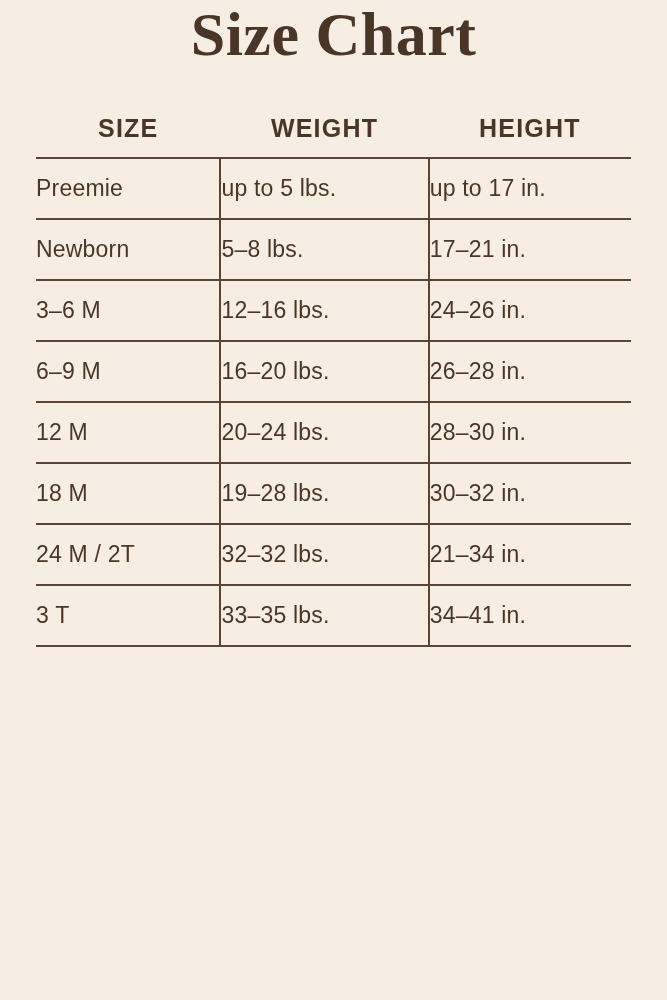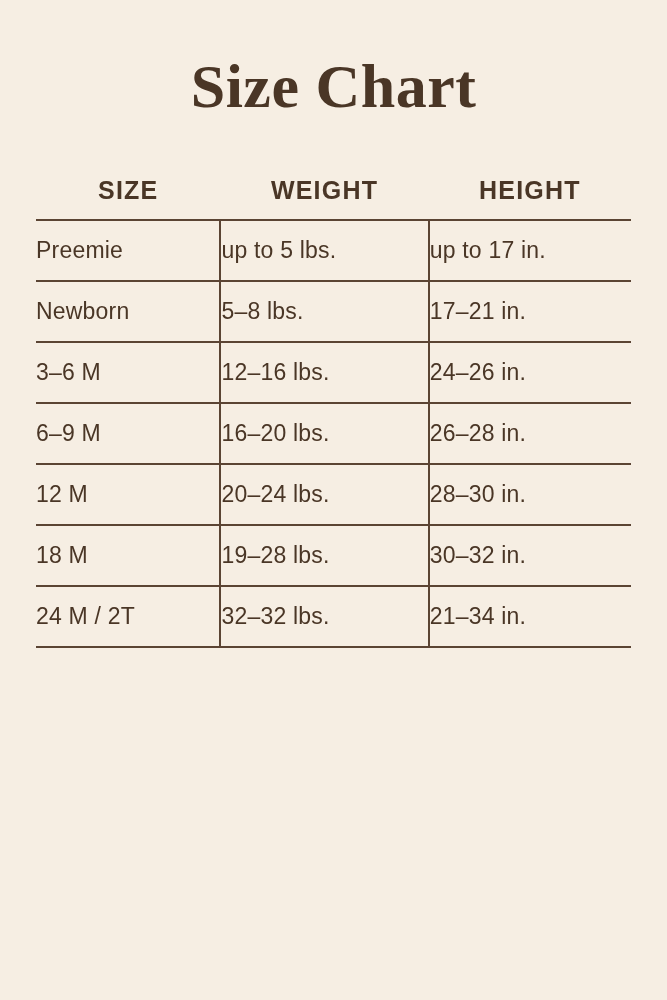--- a/index.html
+++ b/index.html
@@ -22,27 +22,26 @@
     position: relative;
   }
   .title {
     font-family: "Liberation Serif", serif;
     font-weight: bold;
     font-size: 62px;
     text-align: center;
     color: #4a3626;
     letter-spacing: 0.5px;
     margin: 0;
-    padding-top: 52px;
     line-height: 1.1;
   }
   table.size-chart {
     width: 100%;
     border-collapse: collapse;
-    margin-top: 48px;
+    margin-top: 38px;
     table-layout: fixed;
   }
   table.size-chart th {
     font-size: 25px;
     font-weight: bold;
     letter-spacing: 1.2px;
     color: #4a3626;
     text-align: center;
     padding: 8px 0 14px 0;
     border: none;
@@ -114,15 +113,20 @@
       <tr>
         <td>18 M</td>
         <td>19–28 lbs.</td>
         <td>30–32 in.</td>
       </tr>
       <tr>
         <td>24 M / 2T</td>
         <td>32–32 lbs.</td>
         <td>21–34 in.</td>
       </tr>
+      <tr>
+        <td>3 T</td>
+        <td>33–35 lbs.</td>
+        <td>34–41 in.</td>
+      </tr>
     </tbody>
   </table>
 </div>
 
 </body></html>

